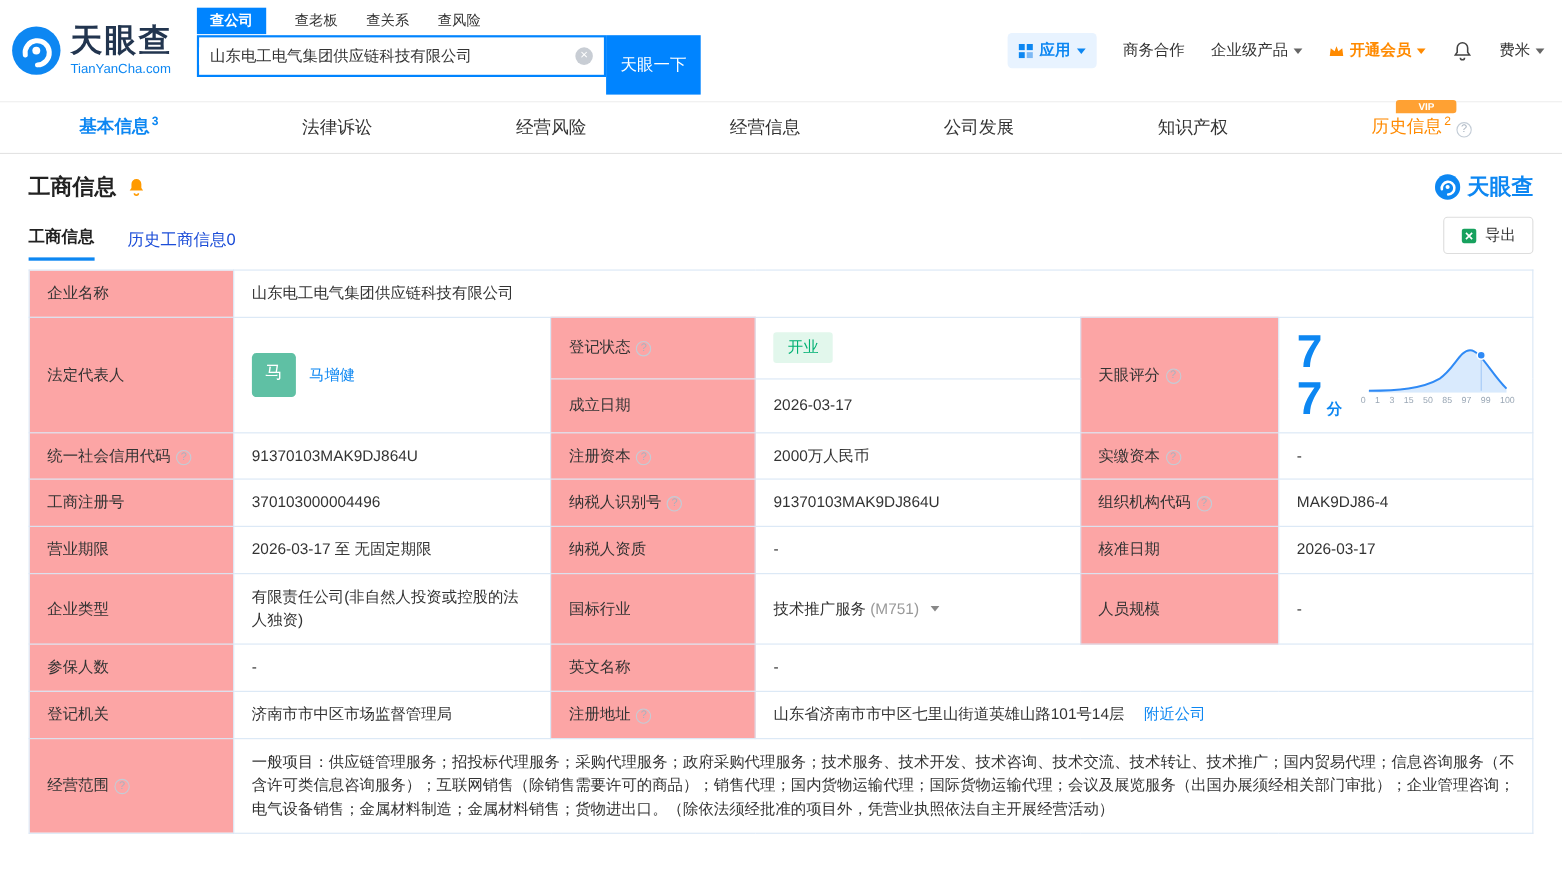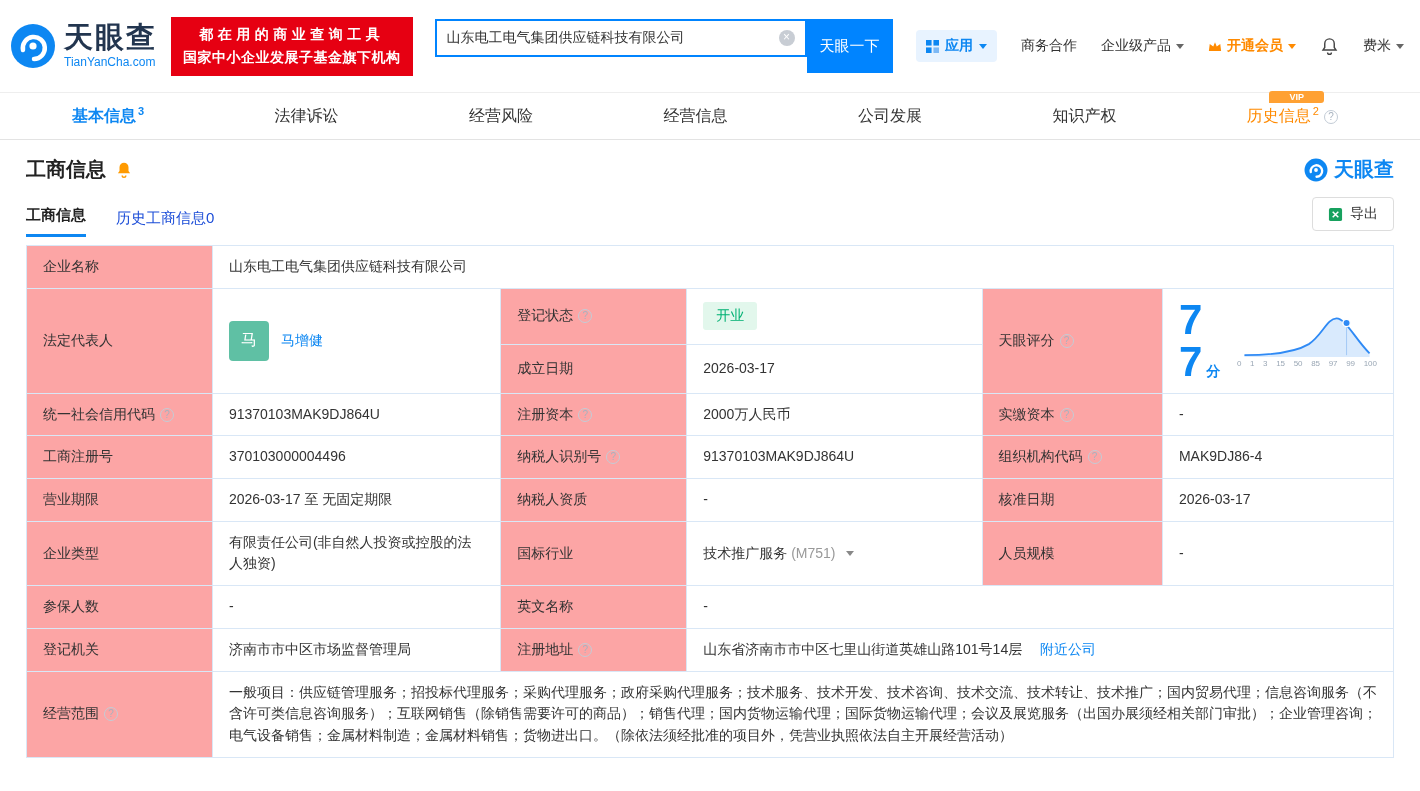--- a/index.html
+++ b/index.html
@@ -76,26 +76,28 @@
       <circle cx="23" cy="23" r="22" fill="#0d87f2"></circle>
       <path d="M13 27a11 11 0 1 1 11 9" fill="none" stroke="#fff" stroke-width="4.5" stroke-linecap="round"></path>
       <circle cx="23" cy="23" r="3.6" fill="#fff"></circle>
     </svg>
     <div class="logo-txt">
       <div class="t">天眼查</div>
       <div class="s">TianYanCha.com</div>
     </div>
   </div>
 
-  <div class="red-badge">
-    <div class="l1">都在用的商业查询工具</div>
-    <div class="l2">国家中小企业发展子基金旗下机构</div>
-  </div>
 
   <div class="search">
+    <div class="stabs">
+      <span class="stab active">查公司</span>
+      <span class="stab">查老板</span>
+      <span class="stab">查关系</span>
+      <span class="stab">查风险</span>
+    </div>
     <div class="srow">
       <div class="sbox">
         <input value="山东电工电气集团供应链科技有限公司" style="">
         <span class="clear"></span>
       </div>
       <button class="sbtn">天眼一下</button>
     </div>
   </div>
 
   <div class="hright">

